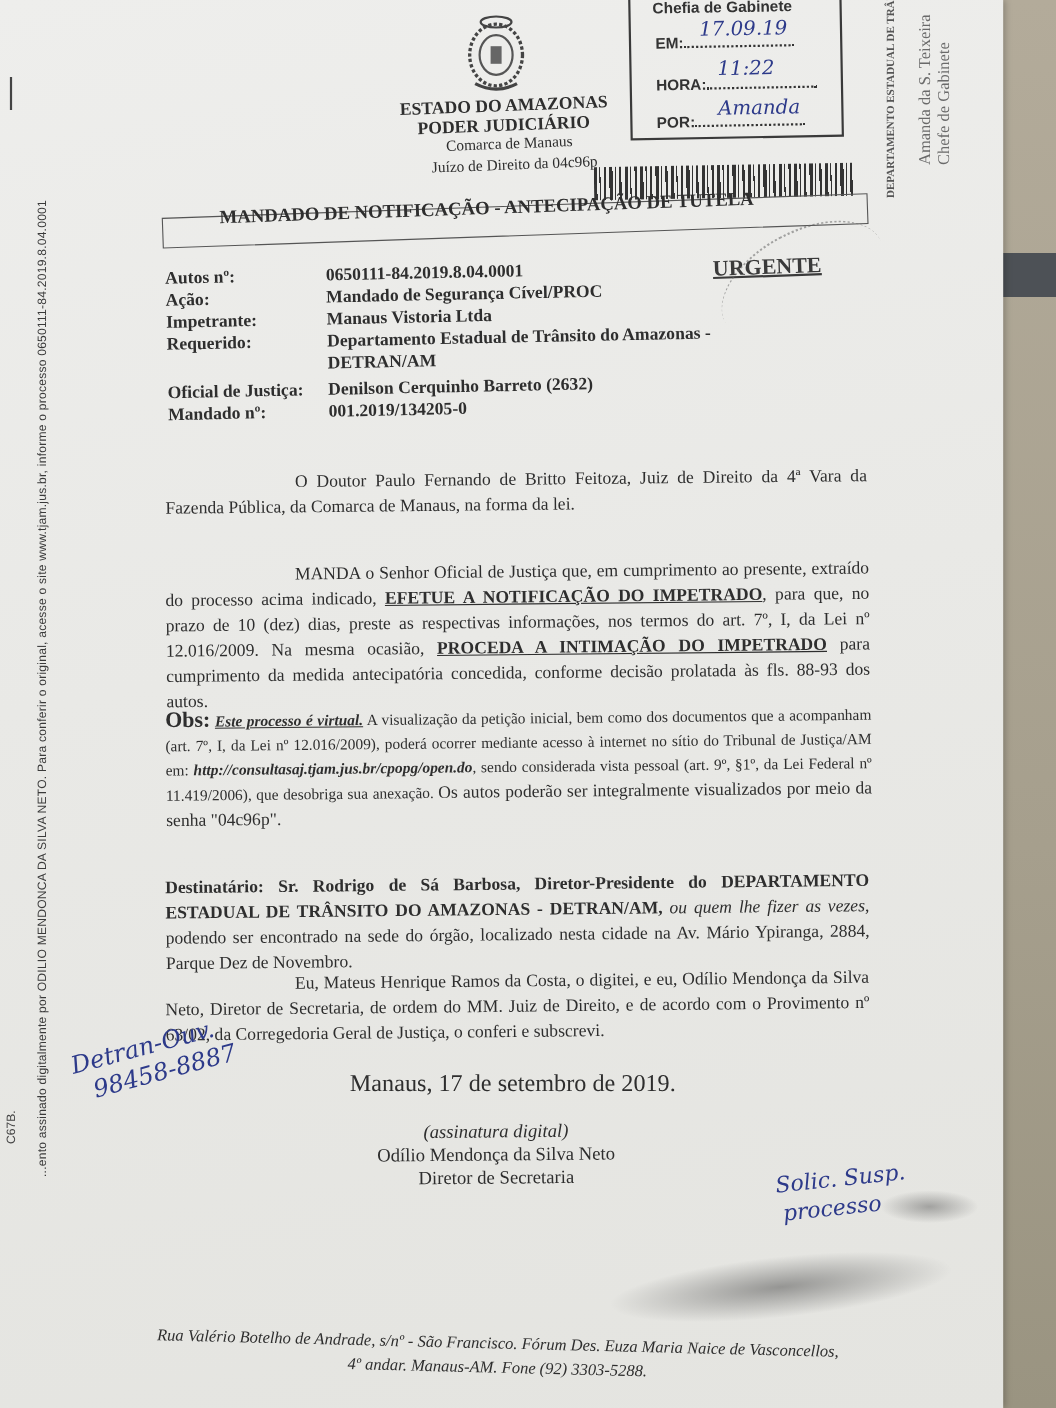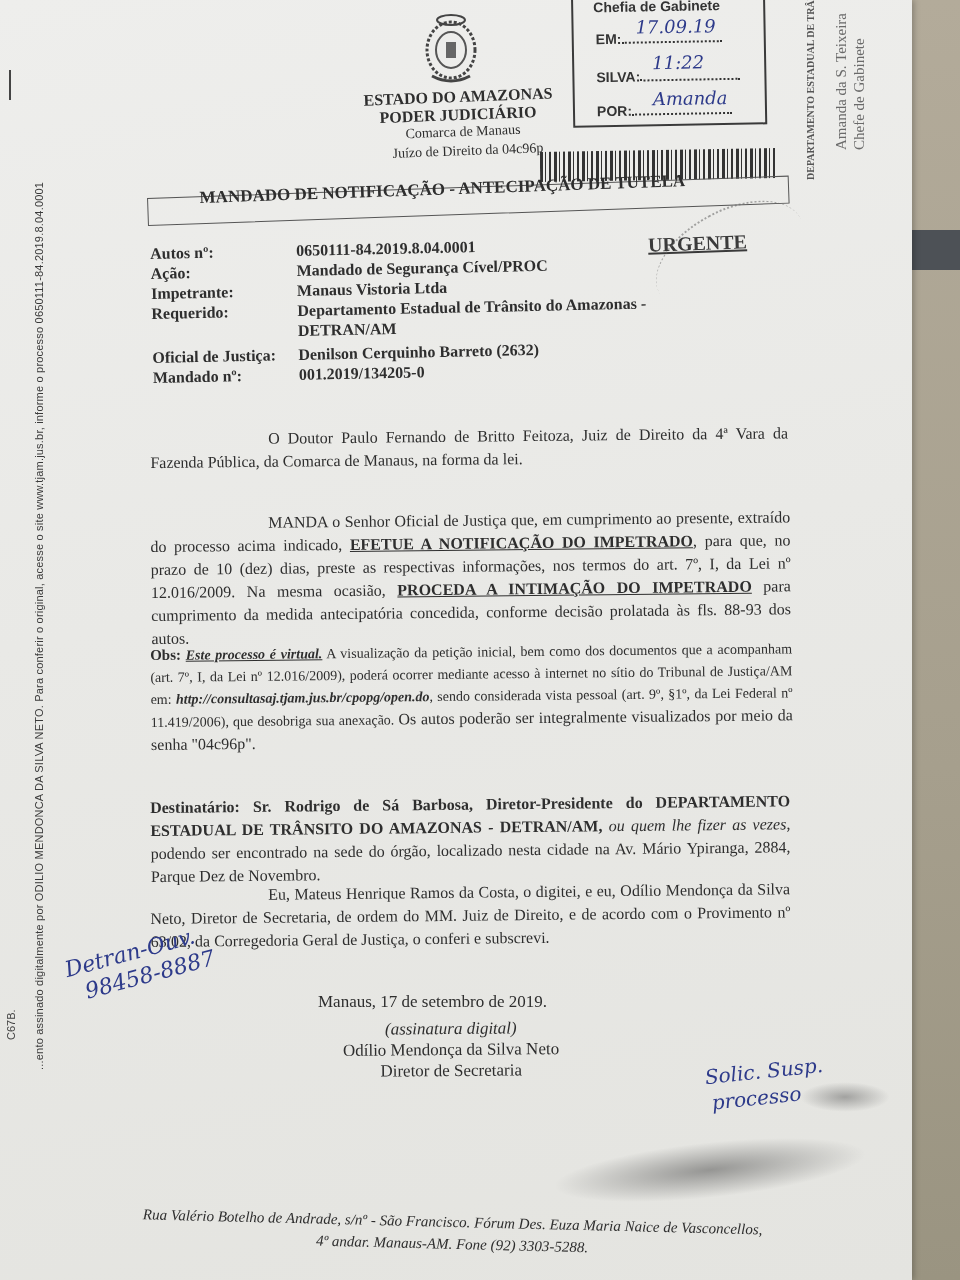--- a/index.html
+++ b/index.html
@@ -95,29 +95,29 @@
   .field-row .lbl { width: 146px; }
   .field-row .val { width: 440px; }
 
   .para { position: absolute; font-size: 16px; line-height: 23px; transform: rotate(-0.6deg); transform-origin: 0 0; text-align: justify; }
   .p-doutor { left: 150px; top: 428px; width: 638px; }
   .p-manda { left: 150px; top: 512px; width: 640px; }
   .u { text-decoration: underline; font-weight: bold; }
   .indent { display: inline-block; width: 118px; }
 
   .p-obs { left: 150px; top: 644px; width: 642px; font-size: 14px; line-height: 22px; }
-  .p-obs b { font-size: 15px; }
+  .p-obs b { font-size: 20px; }
   .p-obs .em { font-style: italic; font-weight: bold; text-decoration: underline; }
   .p-obs .url { font-style: italic; font-weight: bold; }
   .p-obs .big { font-size: 16px; }
 
   .p-dest { left: 150px; top: 796px; width: 640px; font-size: 16px; line-height: 23px; }
   .p-eu { left: 150px; top: 884px; width: 640px; font-size: 16px; line-height: 23px; }
 
-  .date-line { position: absolute; left: 318px; top: 972px; font-size: 17px; margin-top: 20px; }
+  .date-line { position: absolute; left: 318px; top: 972px; font-size: 22px; }
   .sig { position: absolute; left: 320px; top: 1018px; text-align: center; width: 262px; font-size: 17px; line-height: 21px; transform: rotate(-0.5deg); }
   .sig .it { font-style: italic; }
 
   .hand-left {
     position: absolute; left: 62px; top: 958px; font-size: 22px; line-height: 26px;
     transform: rotate(-15deg); transform-origin: 0 0; color: #2d3a8a;
     font-family: "DejaVu Serif", serif; font-style: italic;
   }
   .hand-right {
     position: absolute; left: 706px; top: 1058px; font-size: 20px; line-height: 26px;
@@ -167,21 +167,21 @@
   <div class="hdr hdr3">Comarca de Manaus</div>
   <div class="hdr hdr4">Juízo de Direito da 04c96p</div>
 
   <div class="stamp-box">
     <div class="stamp-title">Chefia de Gabinete</div>
     <div class="stamp-row" style="top:48px">
       <span>EM:</span><span class="dots"></span>
     </div>
     <div class="stamp-val hand-blue" style="left:62px; top:34px">17.09.19</div>
     <div class="stamp-row" style="top:86px">
-      <span>SILVA:</span><span class="dots"></span>
+      <span>HORA:</span><span class="dots"></span>
     </div>
     <div class="stamp-val hand-blue" style="left:78px; top:70px">11:22</div>
     <div class="stamp-row" style="top:120px">
       <span>POR:</span><span class="dots"></span>
     </div>
     <div class="stamp-val hand-blue" style="left:78px; top:106px">Amanda</div>
   </div>
 
   <div class="barcode"></div>
 

